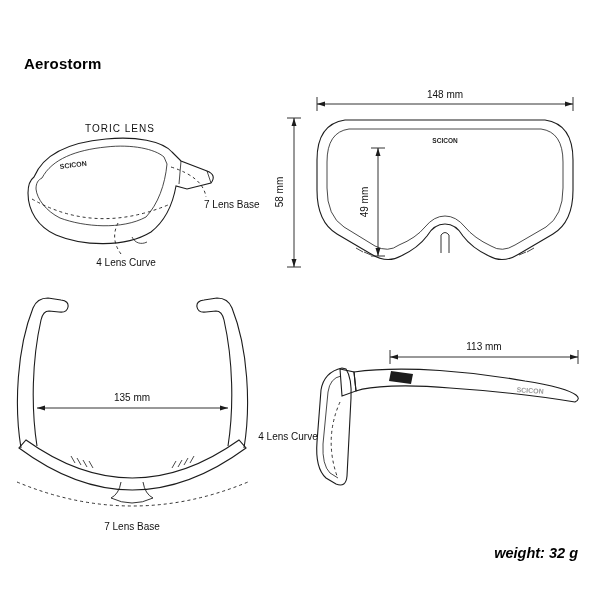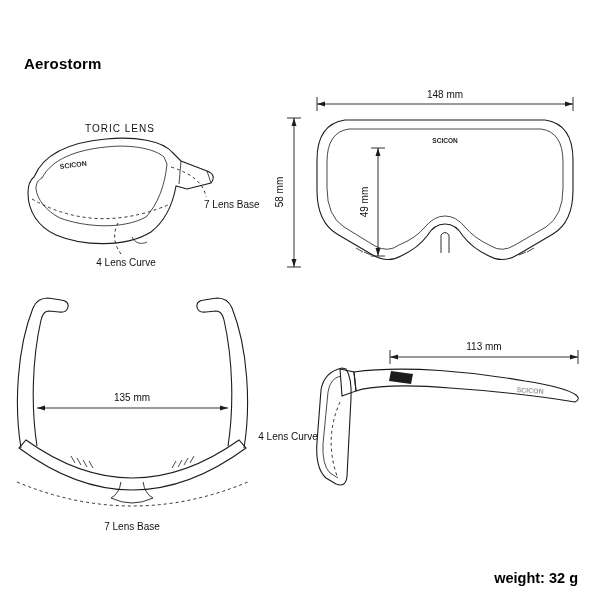--- a/index.html
+++ b/index.html
@@ -122,15 +122,15 @@
       <path d="M47,30 Q29,34 26,52 L22,104 Q20,130 31,140 L41,146 Q51,150 52,138 L56,60 Q57,40 51,31 Z"></path>
       <path stroke-width="0.8" d="M46,38 Q35,40 33,54 L28,106 Q27,127 35,135 L43,140"></path>
       <polygon points="96,33 118,36 116,46 94,43" fill="#1c1c1c" stroke="none"></polygon>
     </g>
     <text font-size="7" fill="#9a9a9a" font-weight="700" text-anchor="middle" transform="translate(235,55) rotate(4)">SCICON</text>
     <path stroke="#1c1c1c" stroke-dasharray="3 3" fill="none" stroke-width="0.9" d="M45,64 Q29,100 42,138"></path>
   </svg>
 
   <div class="abs label center" style="left:258px; top:430px; width:60px;">4 Lens Curve</div>
 
-  <div class="abs weight right" style="left:398px; top:570px; width:180px;">weight: 32 g</div>
+  <div class="abs weight right" style="left:398px; top:545px; width:180px;font-style:italic;">weight: 32 g</div>
 
 </div>
 
 </body></html>

